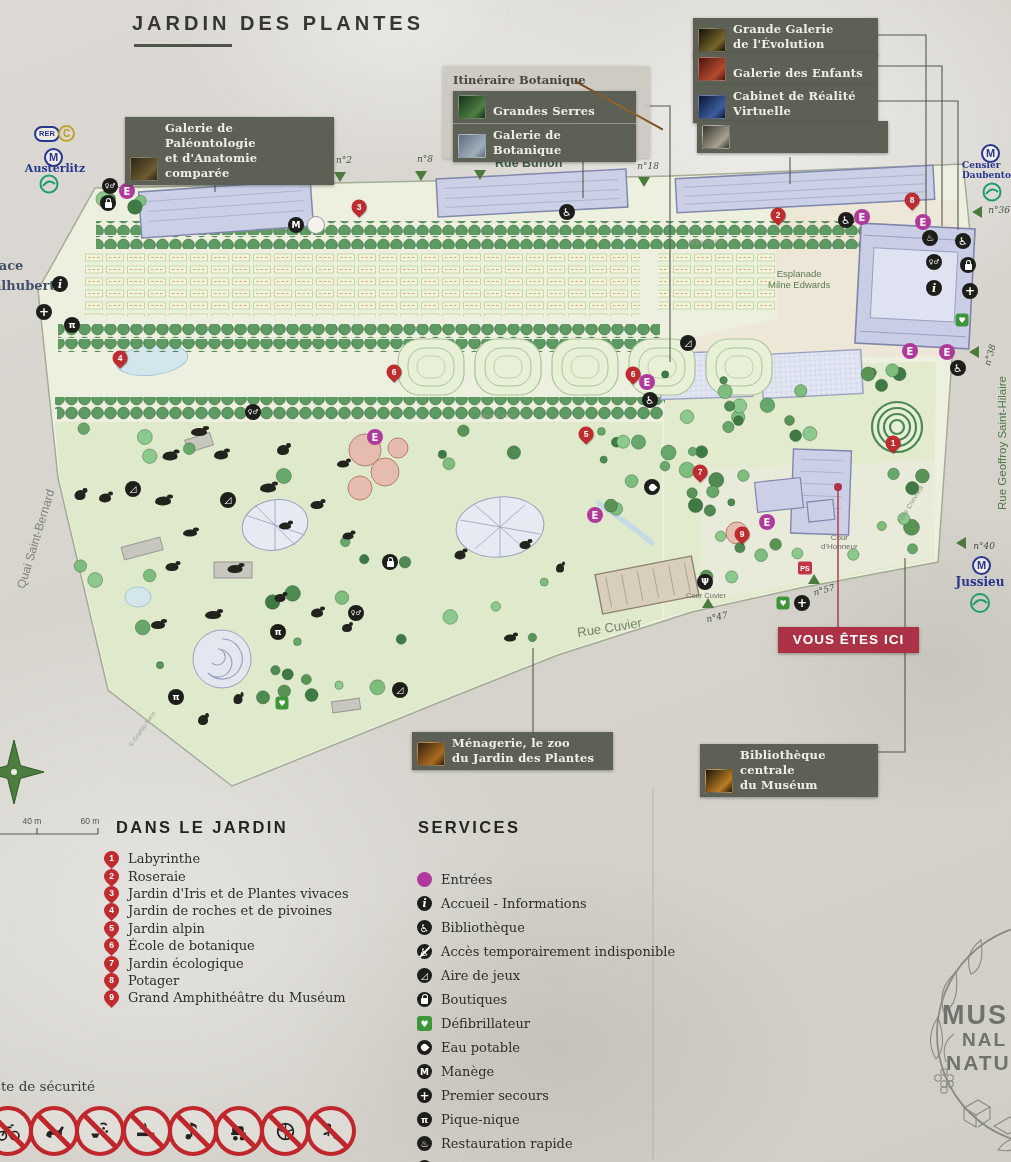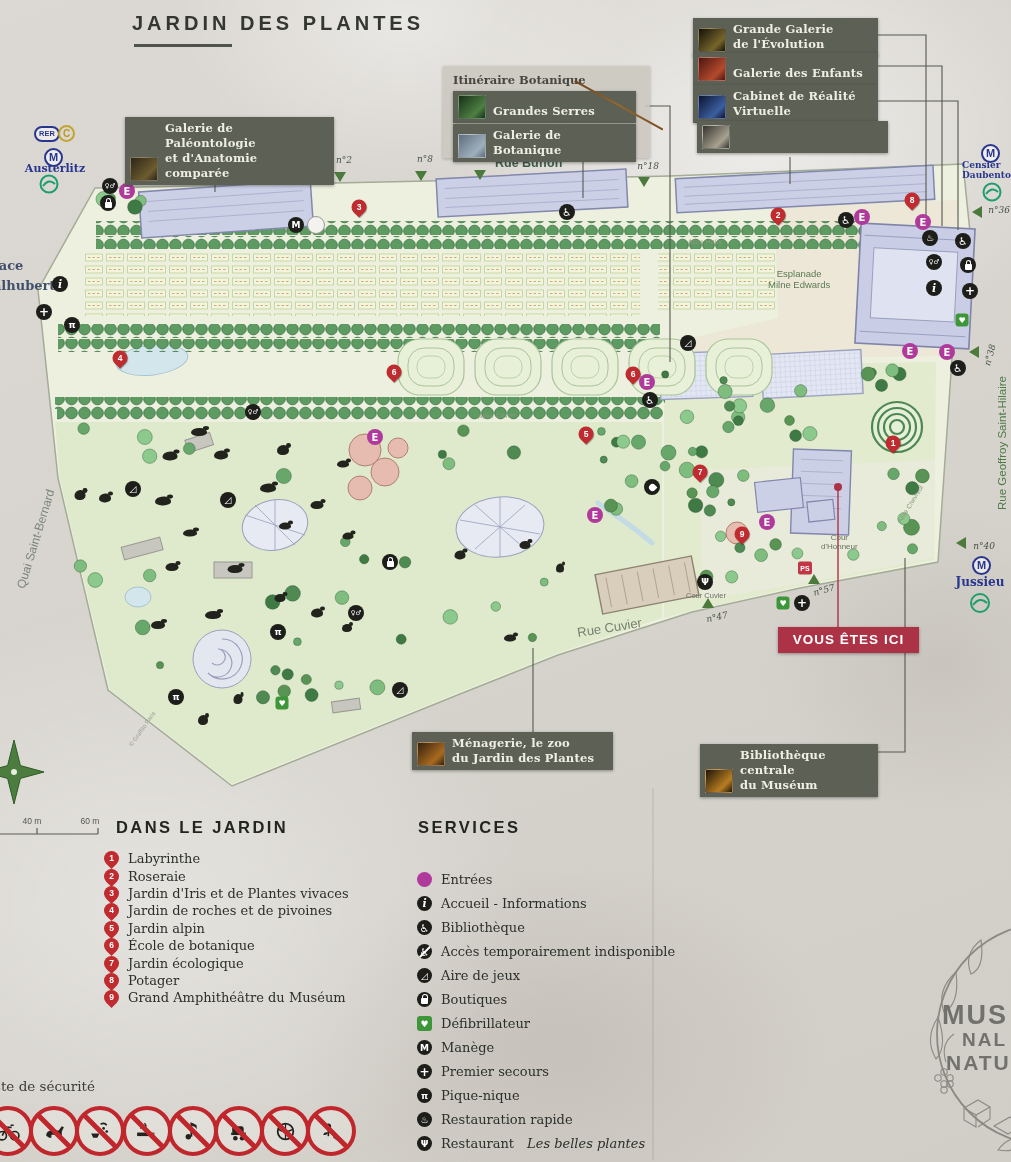--- a/index.html
+++ b/index.html
@@ -702,20 +702,28 @@
         <i></i>
         <span class="l2"></span>
       </li>
       <li>
         <span class="svc leg-svc t-defib">♥</span>
         <span>Défibrillateur</span>
         <i></i>
         <span class="l2"></span>
       </li>
       <li>
+        <span class="svc leg-svc t-water">
+          <span class="drop"></span>
+        </span>
+        <span>Eau potable</span>
+        <i></i>
+        <span class="l2"></span>
+      </li>
+      <li>
         <span class="svc leg-svc t-manege">M</span>
         <span>Manège</span>
         <i></i>
         <span class="l2"></span>
       </li>
       <li>
         <span class="svc leg-svc t-firstaid">+</span>
         <span>Premier secours</span>
         <i></i>
         <span class="l2"></span>

